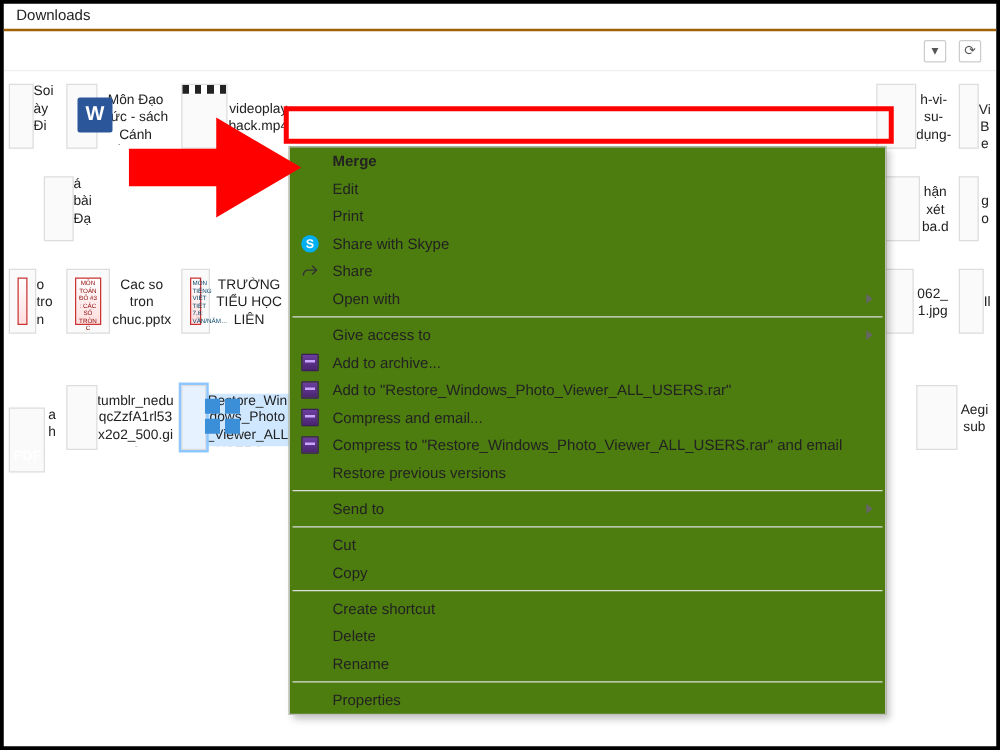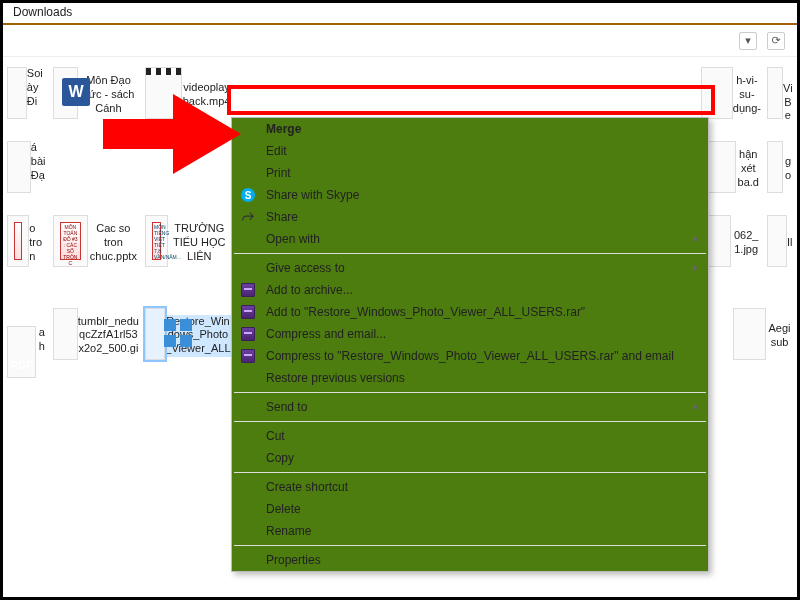--- a/index.html
+++ b/index.html
@@ -181,21 +181,21 @@
     <div class="item" style="width:26px;align-items:flex-end;">
       <div class="thumb" style="width:20px;"></div>
       <div class="label">
         <span>Vi</span><br>
         <span>Be</span>
       </div>
     </div>
   </div>
 
   <div class="row">
-    <div class="item" style="width:40px;align-items:flex-start;text-align:left;">
+    <div class="item" style="width:40px;align-items:flex-start;text-align:left;margin-left:28px;">
       <div class="thumb" style="width:34px;"></div>
       <div class="label">
         <span>á bài</span><br>
         <span>Đạo</span><br>
         <span>oc</span>
       </div>
     </div>
     <div style="flex:1"></div>
     <div class="item" style="width:60px;">
       <div class="thumb img-thumb" style="width:48px;"></div>

